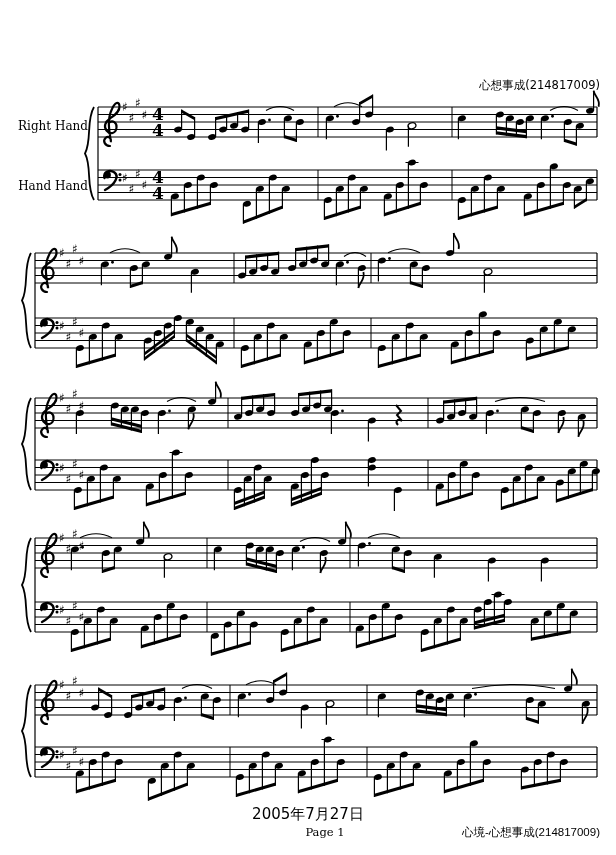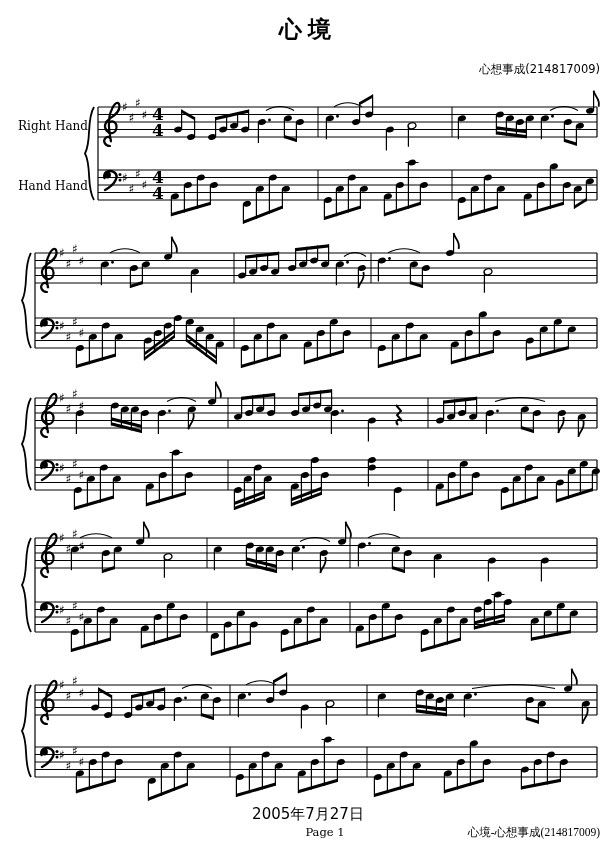--- a/index.html
+++ b/index.html
@@ -8,38 +8,37 @@
     font-family:"DejaVu Serif","Liberation Serif",serif;color:#000;
     overflow:hidden;margin:0 auto;
   }
   .abs{position:absolute;}
   .title{
     left:0;right:0;top:14px;text-align:center;
     font-size:23px;font-weight:bold;letter-spacing:6px;
     font-family:"DejaVu Sans","Liberation Sans",sans-serif;
   }
   .credit{
-    right:16px;top:62px;font-size:11.5px;
+    right:16px;top:78px;font-size:11.5px;
     font-family:"DejaVu Sans","Liberation Sans",sans-serif;
   }
   .hand-label{
     left:14px;width:74px;text-align:right;font-size:12px;
   }
   .footer-date{left:0;right:0;top:805px;text-align:center;font-size:15px;
     font-family:"DejaVu Sans","Liberation Sans",sans-serif;}
   .footer-page{left:0;right:0;top:825px;text-align:center;font-size:11.5px;padding-left:34px;}
   .footer-right{right:16px;top:825px;font-size:11.5px;
-    font-family:Liberation Serif, serif;}
+    font-family:Liberation Sans, sans-serif;}
   svg{display:block;}
 </style>
 </head>
 <body>
 
 <div class="page">
-  <div class="abs title">心境</div>
   <div class="abs credit">心想事成(214817009)</div>
 
   <div class="abs hand-label" id="lbl-rh" style="top: 119px;">Right Hand</div>
   <div class="abs hand-label" id="lbl-lh" style="top: 179px;">Hand Hand</div>
 
   <div class="abs" style="left:0;top:0;width:616px;height:855px;" id="score">
       <svg width="616" height="173" viewBox="0 57 616 173" style="position: absolute; left: 0px; top: 57px;">
         <line x1="98" y1="107" x2="597" y2="107" stroke="#000000" stroke-width="1"></line>
         <line x1="98" y1="114.5" x2="597" y2="114.5" stroke="#000000" stroke-width="1"></line>
         <line x1="98" y1="122" x2="597" y2="122" stroke="#000000" stroke-width="1"></line>

